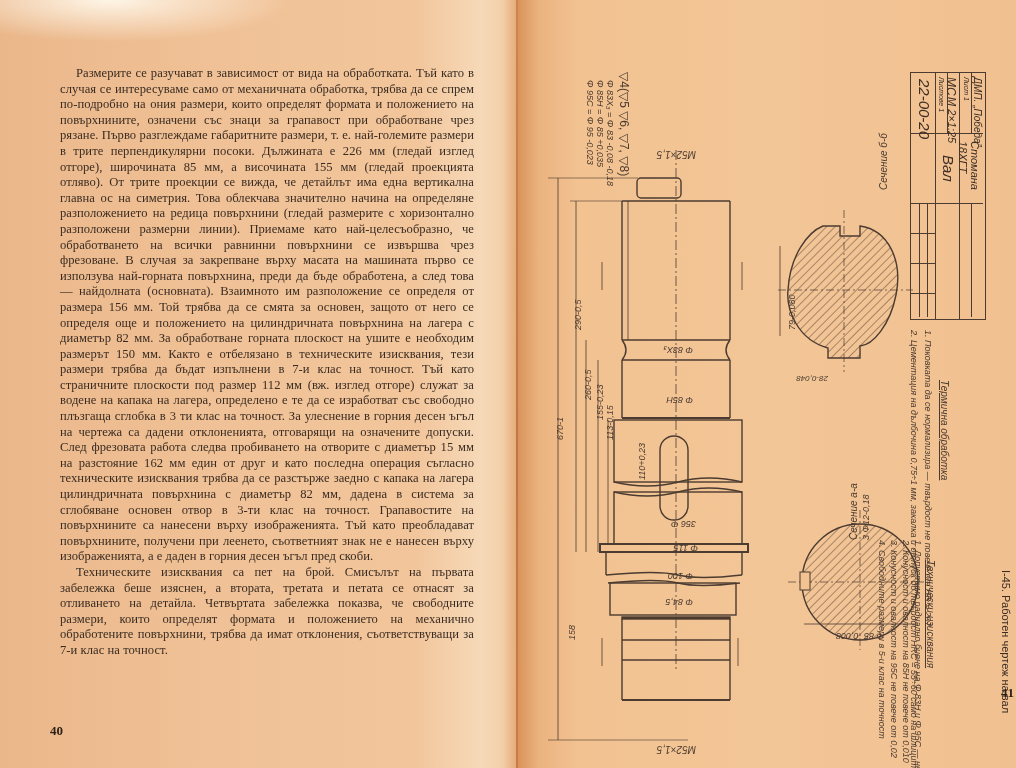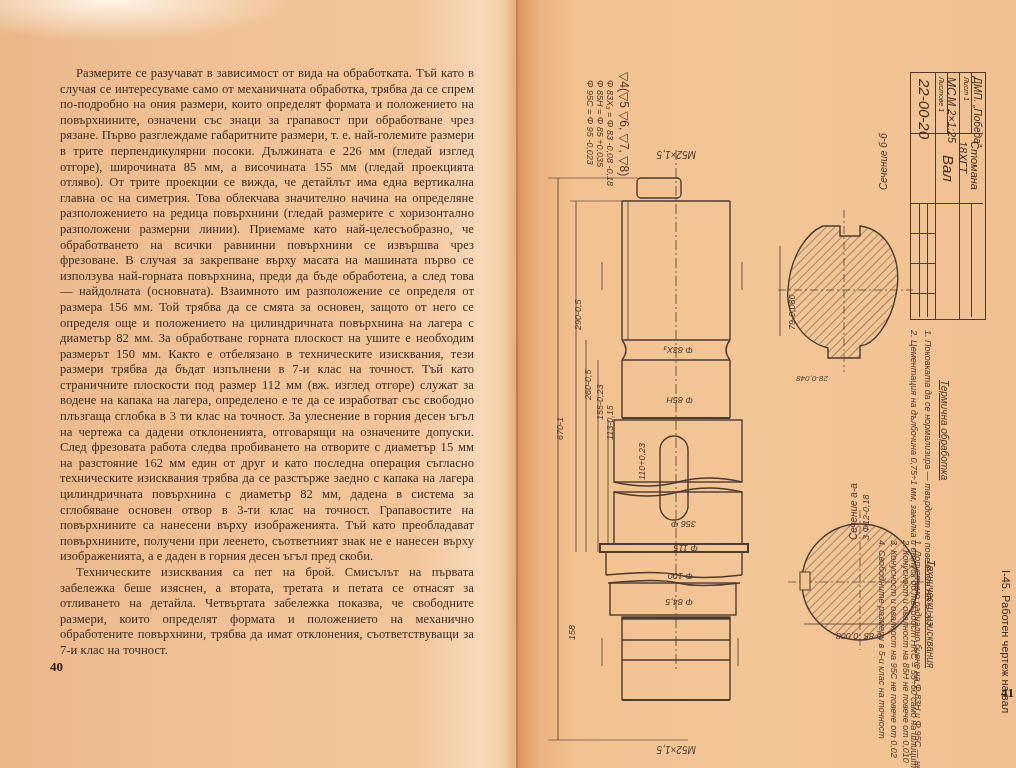--- a/index.html
+++ b/index.html
@@ -32,21 +32,21 @@
   .text-block {
     position:absolute; left:60px; top:66px; width:414px;
     font-size:12.6px; line-height:15.6px; text-align:justify;
     letter-spacing:0.05px;
   }
   .text-block p { margin:0; text-indent:16px; }
   .page-num {
     position:absolute; font-weight:bold; font-size:13px;
     font-family:"Liberation Serif", serif; color:#2e2118;
   }
-  .pn-left { left:50px; top:659px; }
+  .pn-left { left:50px; top:723px; }
   .pn-right { left:483px; top:685px; }
 
   
   .drawing { position:absolute; left:0; top:0; width:498px; height:768px; }
   .drawing svg { position:absolute; left:0; top:0; }
   .rot {
     position:absolute; transform-origin:0 0; transform:rotate(90deg);
     white-space:nowrap; font-family:"Liberation Sans", "DejaVu Sans", sans-serif;
     font-style:italic; color:#4a3a30;
   }

